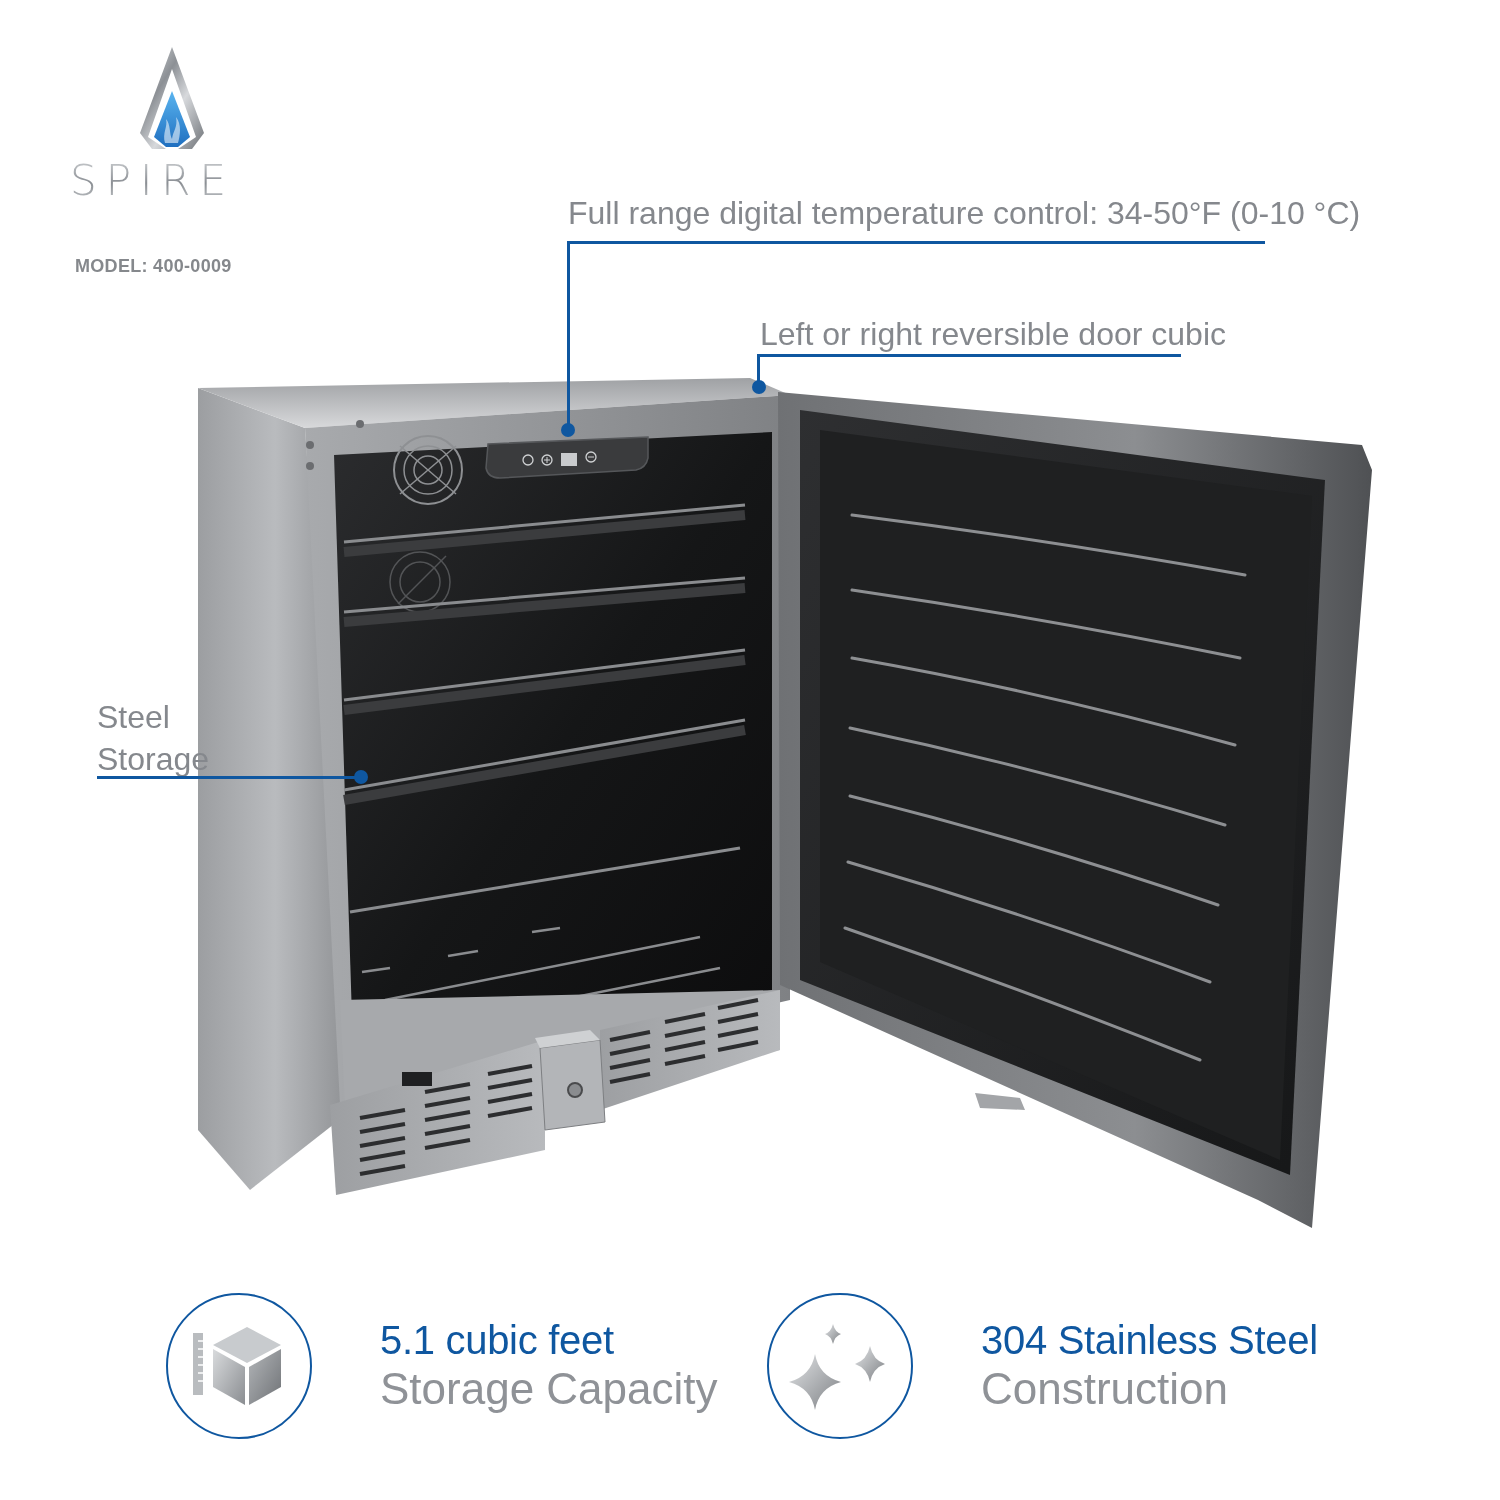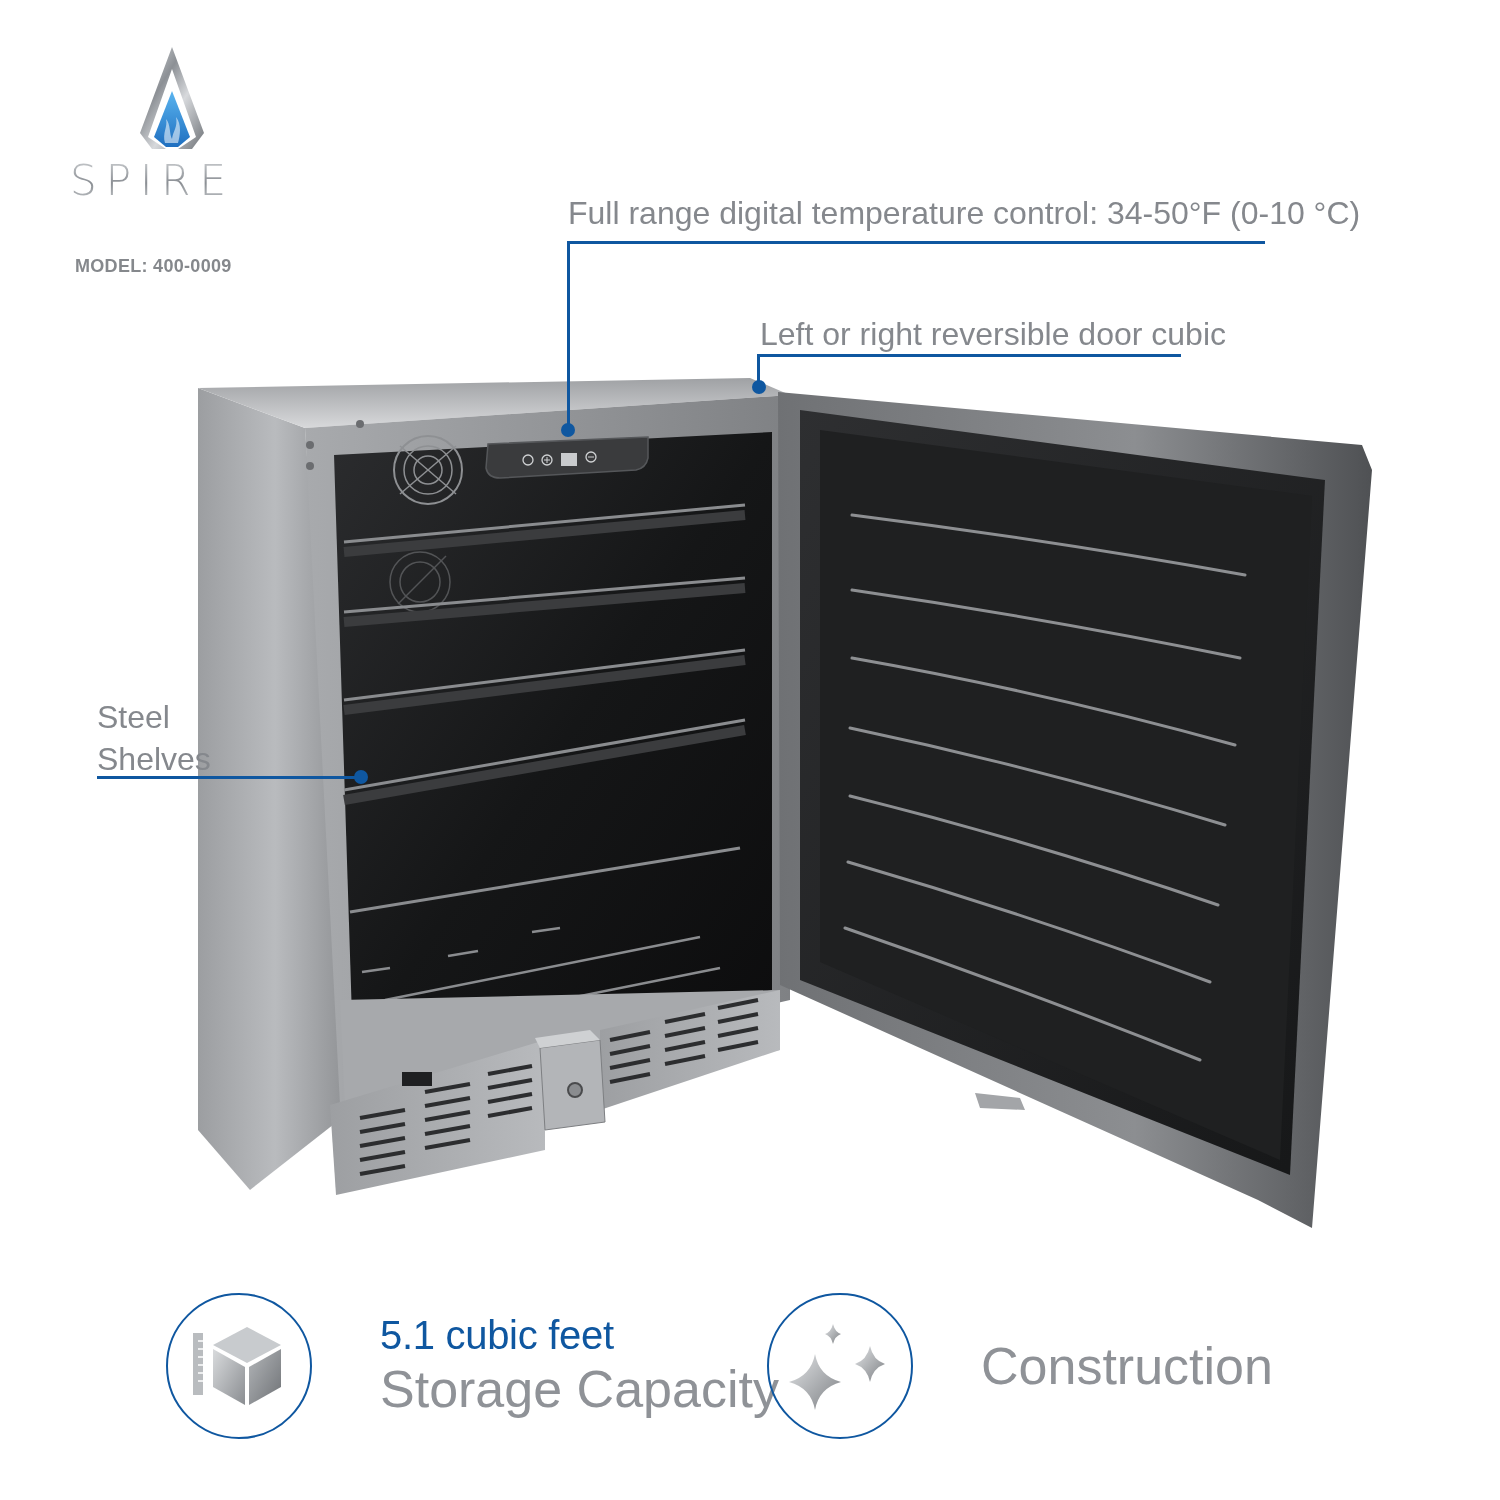--- a/index.html
+++ b/index.html
@@ -26,21 +26,21 @@
 
   
   .fridge { position: absolute; left: 0; top: 0; width: 1500px; height: 1500px; }
 
   
   .feature { position: absolute; display: flex; align-items: center; gap: 40px; }
   .feature .ring { width: 146px; height: 146px; border: 2px solid #0f57a0; border-radius: 50%;
                    display: flex; align-items: center; justify-content: center; flex: none; }
   .feature .txt { margin-left: 28px; }
   .feature .title { color: #0f57a0; font-size: 40px; line-height: 1.15; white-space: nowrap; letter-spacing: -0.3px; }
-  .feature .sub { color: #8f9297; font-size: 52px; line-height: 1.2; white-space: nowrap; }
+  .feature .sub { color: #8f9297; font-size: 44px; line-height: 1.2; white-space: nowrap; }
 </style>
 </head>
 <body>
 
 <div class="logo">
   <svg width="205" height="110" viewBox="0 0 205 110">
     <defs>
       <linearGradient id="steel" x1="0" y1="0" x2="1" y2="1">
         <stop offset="0" stop-color="#e4e6e8"></stop>
         <stop offset="0.35" stop-color="#8c9095"></stop>
@@ -223,21 +223,21 @@
 <div class="cl" style="left:567px; top:241px; width:3px; height:188px;"></div>
 <div class="dot" style="left:561px; top:423px;"></div>
 
 <div class="callout-text" style="left:760px; top:314px;">Left or right reversible door cubic</div>
 <div class="cl" style="left:757px; top:354px; width:424px; height:3px;"></div>
 <div class="cl" style="left:757px; top:354px; width:3px; height:32px;"></div>
 <div class="dot" style="left:752px; top:380px;"></div>
 
 <div class="callout-text" style="left:97px; top:697px;">
   <div>Steel</div>
-  <div>Shelves</div>
+  <div>Storage</div>
 </div>
 <div class="cl" style="left:97px; top:776px; width:265px; height:3px;"></div>
 <div class="dot" style="left:354px; top:770px;"></div>
 
 <div class="feature" style="left:166px; top:1293px;">
   <div class="ring">
     <svg width="100" height="90" viewBox="0 0 100 90">
       <defs>
         <linearGradient id="cubeL" x1="0" y1="0" x2="1" y2="1">
             <stop offset="0" stop-color="#d9dbdd"></stop>
@@ -276,15 +276,16 @@
             <stop offset="0" stop-color="#e2e4e6"></stop>
             <stop offset="1" stop-color="#7d8084"></stop>
           </linearGradient>
       </defs>
       <path d="M48 8 Q50 16 56 18 Q50 20 48 28 Q46 20 40 18 Q46 16 48 8 Z" fill="url(#spk)"></path>
       <path d="M85 30 Q88 44 100 48 Q88 52 85 66 Q82 52 70 48 Q82 44 85 30 Z" fill="url(#spk)"></path>
       <path d="M30 38 Q34 60 56 66 Q34 72 30 94 Q26 72 4 66 Q26 60 30 38 Z" fill="url(#spk)"></path>
     </svg>
   </div>
   <div class="txt">
+    <div class="title">304 Stainless Steel</div>
     <div class="sub">Construction</div>
   </div>
 </div>
 
 </body></html>

